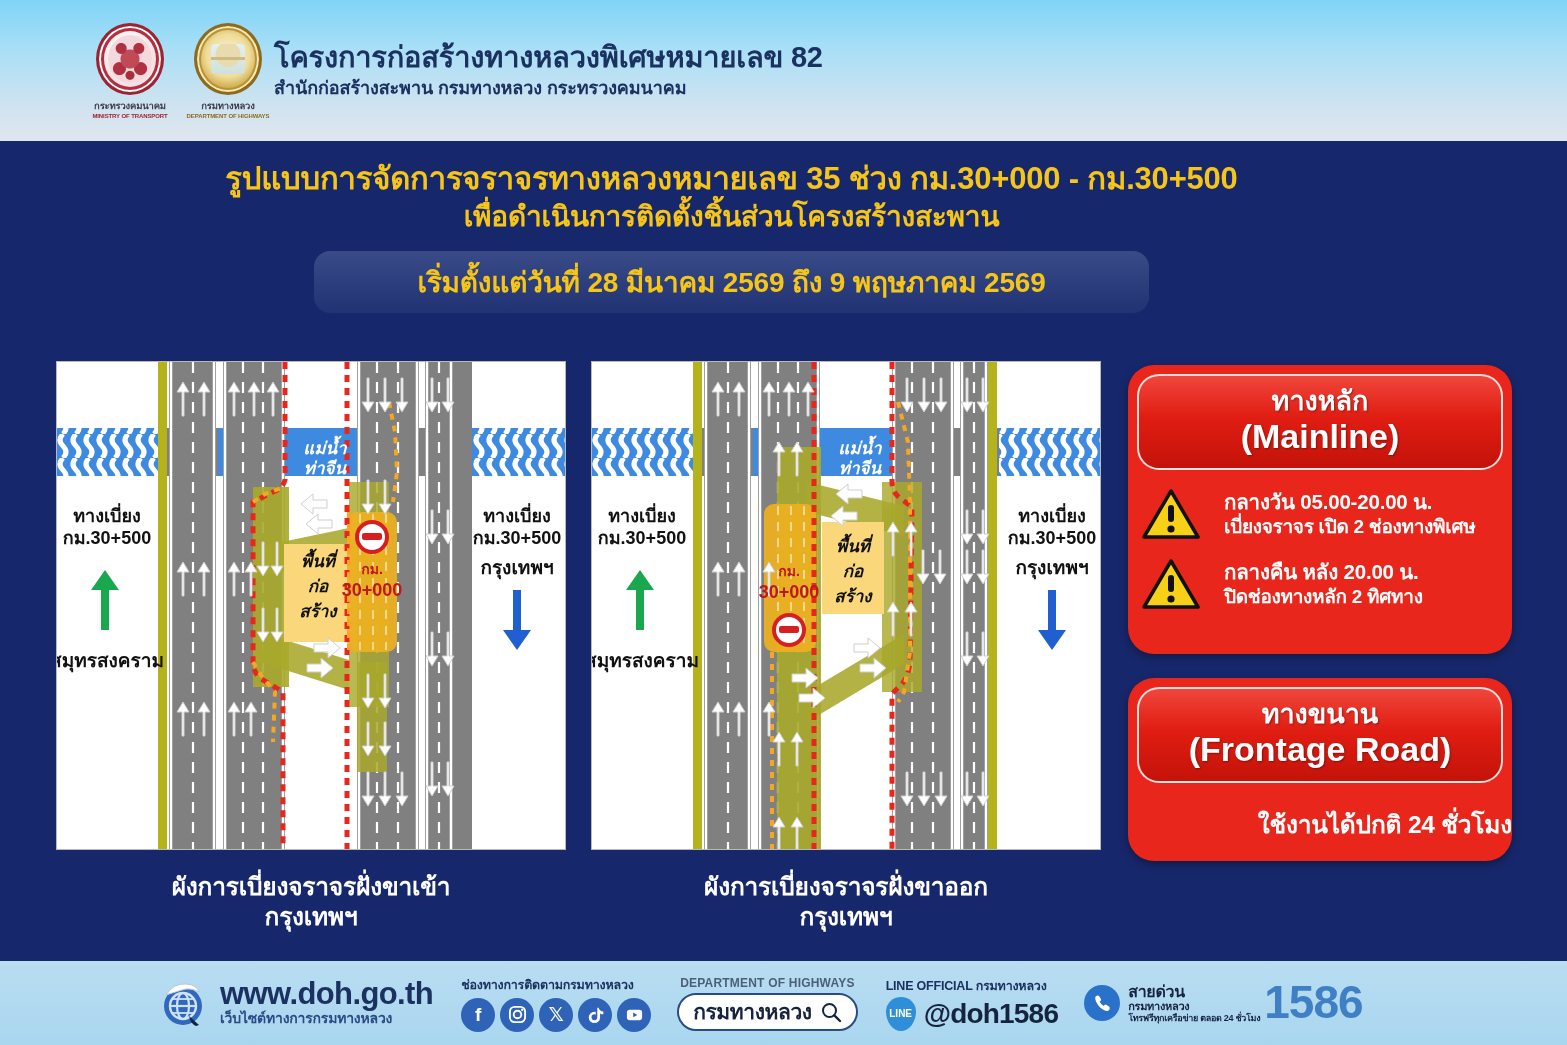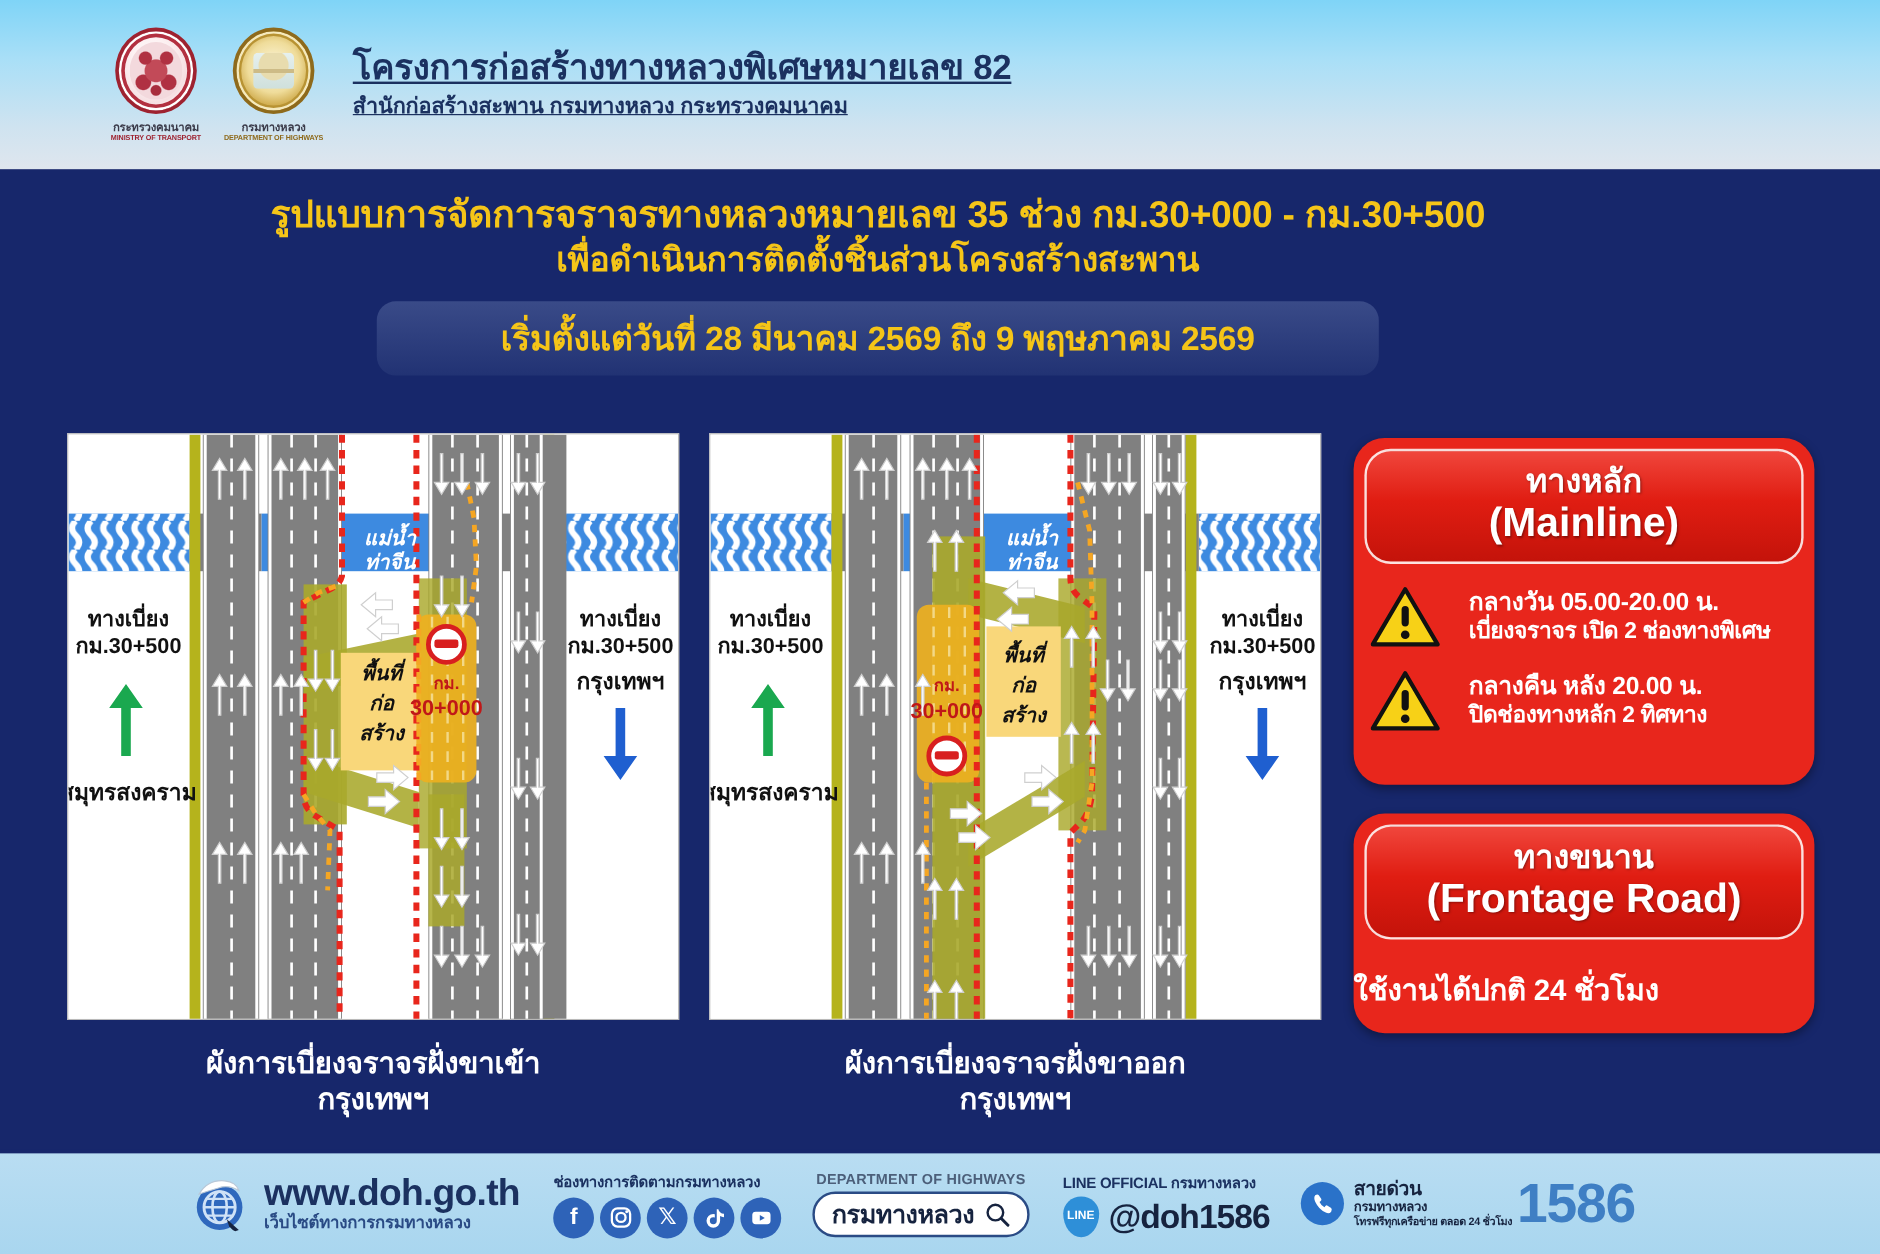--- a/index.html
+++ b/index.html
@@ -51,21 +51,21 @@
   }
   .logo-caption-th {
     font-size: 9.5px; font-weight: bold; color: #3b3b4a; margin-top: 3px; letter-spacing: -.2px;
     white-space: nowrap;
   }
   .logo-caption-en {
     font-size: 6px; font-weight: bold; color: #9e2230; letter-spacing: -.1px; white-space: nowrap;
   }
   .logo-caption-en.gold { color: #8e6a1c; }
 
-  .header-text { margin-left: 24px; color: #1b3160; text-decoration: underline; }
+  .header-text { margin-left: 4px; color: #1b3160; }
   .header-line1 { font-size: 29px; font-weight: bold; line-height: 1.12; letter-spacing: -.2px; }
   .header-line2 { font-size: 25.5px; font-weight: bold; line-height: 1.15; letter-spacing: -.2px; }
   .header-line3 { font-size: 18px; font-weight: bold; line-height: 1.35; margin-top: 2px; letter-spacing: -.1px;}
 
   
   .title-wrap { position: absolute; left: 0; top: 160px; width: 1451px; text-align: center; padding-left: 12px; }
   .title-l1 { font-size: 31px; font-weight: bold; color: #f5c518; letter-spacing: -.2px; line-height: 1.25; }
   .title-l2 { font-size: 28px; font-weight: bold; color: #f5c518; letter-spacing: -.2px; line-height: 1.3; }
   .date-pill {
     margin: 16px auto 0; width: 835px; height: 62px; border-radius: 16px;
@@ -113,21 +113,21 @@
   .card-head .t2 {
     color: #ffffff; font-size: 34px; font-weight: bold; line-height: 1.15;
     text-shadow: 1px 1px 2px rgba(0,0,0,.35);
   }
   .note-row { display: flex; align-items: center; gap: 24px; padding: 0 14px; margin-top: 18px; }
   .warn-tri { flex: 0 0 auto; width: 58px; height: 52px; }
   .note-text { color: #ffffff; }
   .note-text .n1 { font-size: 20.5px; font-weight: bold; line-height: 1.2; letter-spacing: -.2px; white-space: nowrap; }
   .note-text .n2 { font-size: 19px; font-weight: bold; line-height: 1.25; letter-spacing: -.3px; white-space: nowrap; }
   .card-single {
-    text-align: left; color: #fff; font-size: 24.5px; font-weight: bold;
+    text-align: right; color: #fff; font-size: 24.5px; font-weight: bold;
     margin-top: 22px; letter-spacing: -.2px;
   }
 
   
   .footer {
     position: absolute; left: 0; bottom: 0; width: 1567px; height: 87px;
     background: linear-gradient(180deg, #b9ddf2 0%, #a9d6ef 100%);
     border-top: 3px solid #17276b;
     display: flex; align-items: center;
   }

